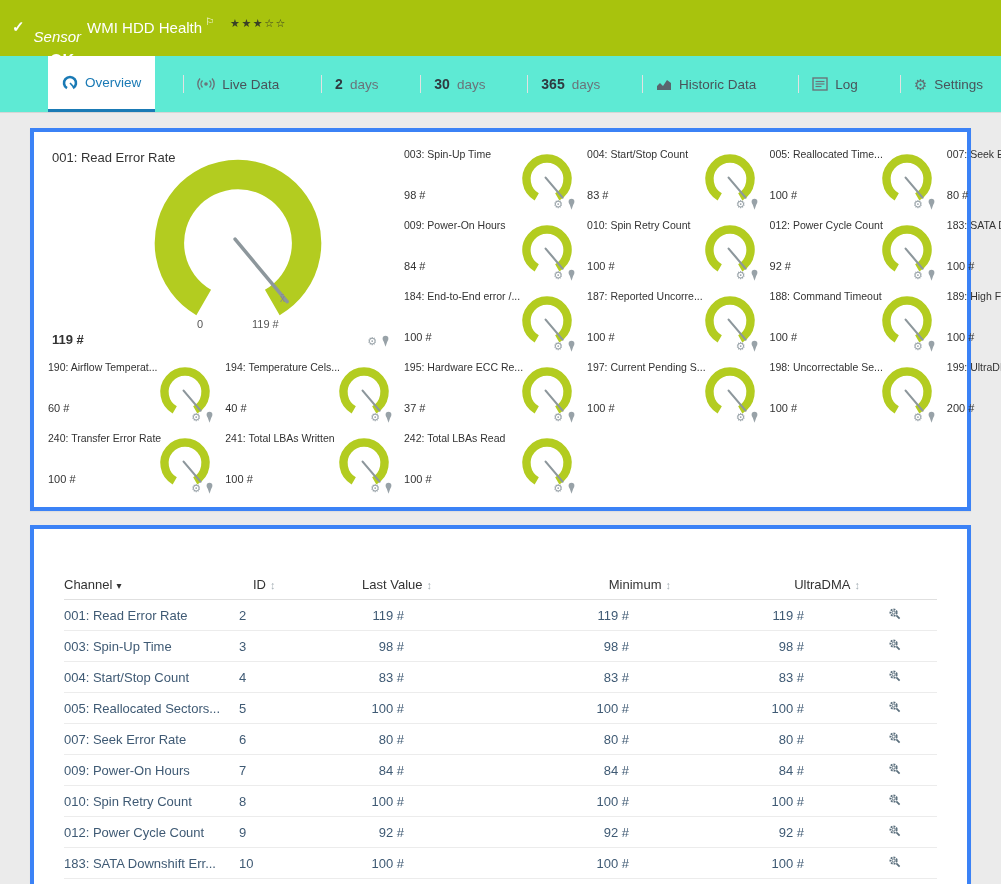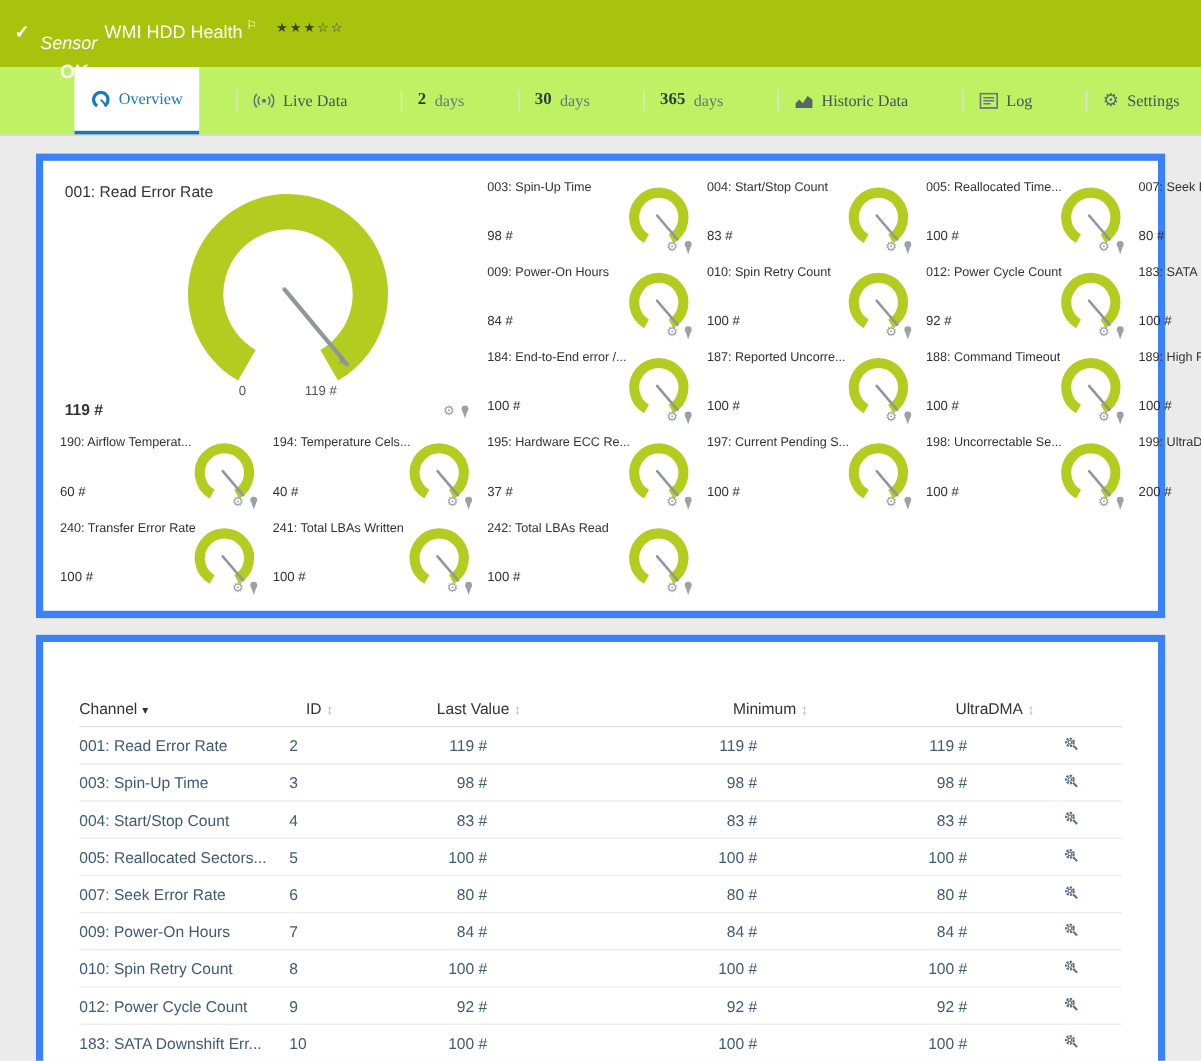--- a/index.html
+++ b/index.html
@@ -10,34 +10,34 @@
   
   .hdr{height:56px;background:#a8c30d;color:#fff;}
   .hdr-line1{display:flex;align-items:center;padding:9px 0 0 12px;}
   .check-icon{font-size:15px;font-weight:bold;margin-right:9px;}
   .hdr-kind{font-style:italic;font-size:15px;margin-right:6px;margin-top:19px;}
   .hdr-title{font-size:15px;}
   .flag-icon{font-size:10px;position:relative;top:-6px;margin-left:3px;cursor:pointer;}
   .stars{color:#3a4026;font-size:11px;letter-spacing:1.5px;margin-left:16px;position:relative;top:-4px;cursor:pointer;}
   .hdr-status{font-weight:bold;font-size:16px;padding:7px 0 0 50px;}
   
-  .tabbar{display:flex;height:56px;background:#bef264;border-bottom:1px solid #d6d6d6;
-          padding:0 4px 0 62px;justify-content:space-between;font-family:Liberation Serif, serif;}
+  .tabbar{display:flex;height:56px;background:#5eead4;border-bottom:1px solid #d6d6d6;
+          padding:0 4px 0 48px;justify-content:space-between;}
   .tab{position:relative;display:flex;align-items:center;gap:7px;padding:0 14px;cursor:pointer;
        font-size:13.5px;color:#49535a;}
   .tab::before{content:"";position:absolute;left:0;top:19px;height:18px;width:1px;background:#e2e2e2;}
   .tab:first-child::before{display:none;}
   .tab.active{border-bottom:3px solid #1a7ab5;background:#fff;color:#1a7ab5;}
   .tab .tnum{font-weight:bold;font-size:14px;color:#2f3a40;}
   .tab .tunit{color:#6a737a;}
   .tab svg{display:block;}
   .gear-glyph{color:#98a2a8;font-size:11px;line-height:1;cursor:pointer;}
   .tab .gear-glyph{font-size:15px;color:#5f6b70;}
   
-  .panel{background:#fff;border:6px solid #3b82f6;box-shadow:0 1px 1px rgba(0,0,0,.05);}
+  .panel{background:#fff;border:4px solid #3b82f6;box-shadow:0 1px 1px rgba(0,0,0,.05);}
   .gauge-panel{margin:15px 30px 0 30px;padding:10px;}
   .gauge-grid{display:grid;grid-template-columns:repeat(6,1fr);grid-auto-rows:71px;}
   
   .big-tile{grid-column:1 / span 2;grid-row:1 / span 3;position:relative;}
   .big-title{font-size:13px;color:#333;padding:8px 0 0 8px;}
   .g-big{position:absolute;left:96px;top:6px;width:196px;height:196px;}
   .scale-min{position:absolute;left:153px;top:176px;font-size:11px;color:#555;}
   .scale-max{position:absolute;left:208px;top:176px;font-size:11px;color:#555;}
   .mean-marker{position:absolute;left:236px;top:151px;font-size:10px;color:#888;}
   .big-value{position:absolute;left:8px;bottom:8px;font-size:13px;font-weight:bold;color:#333;}

